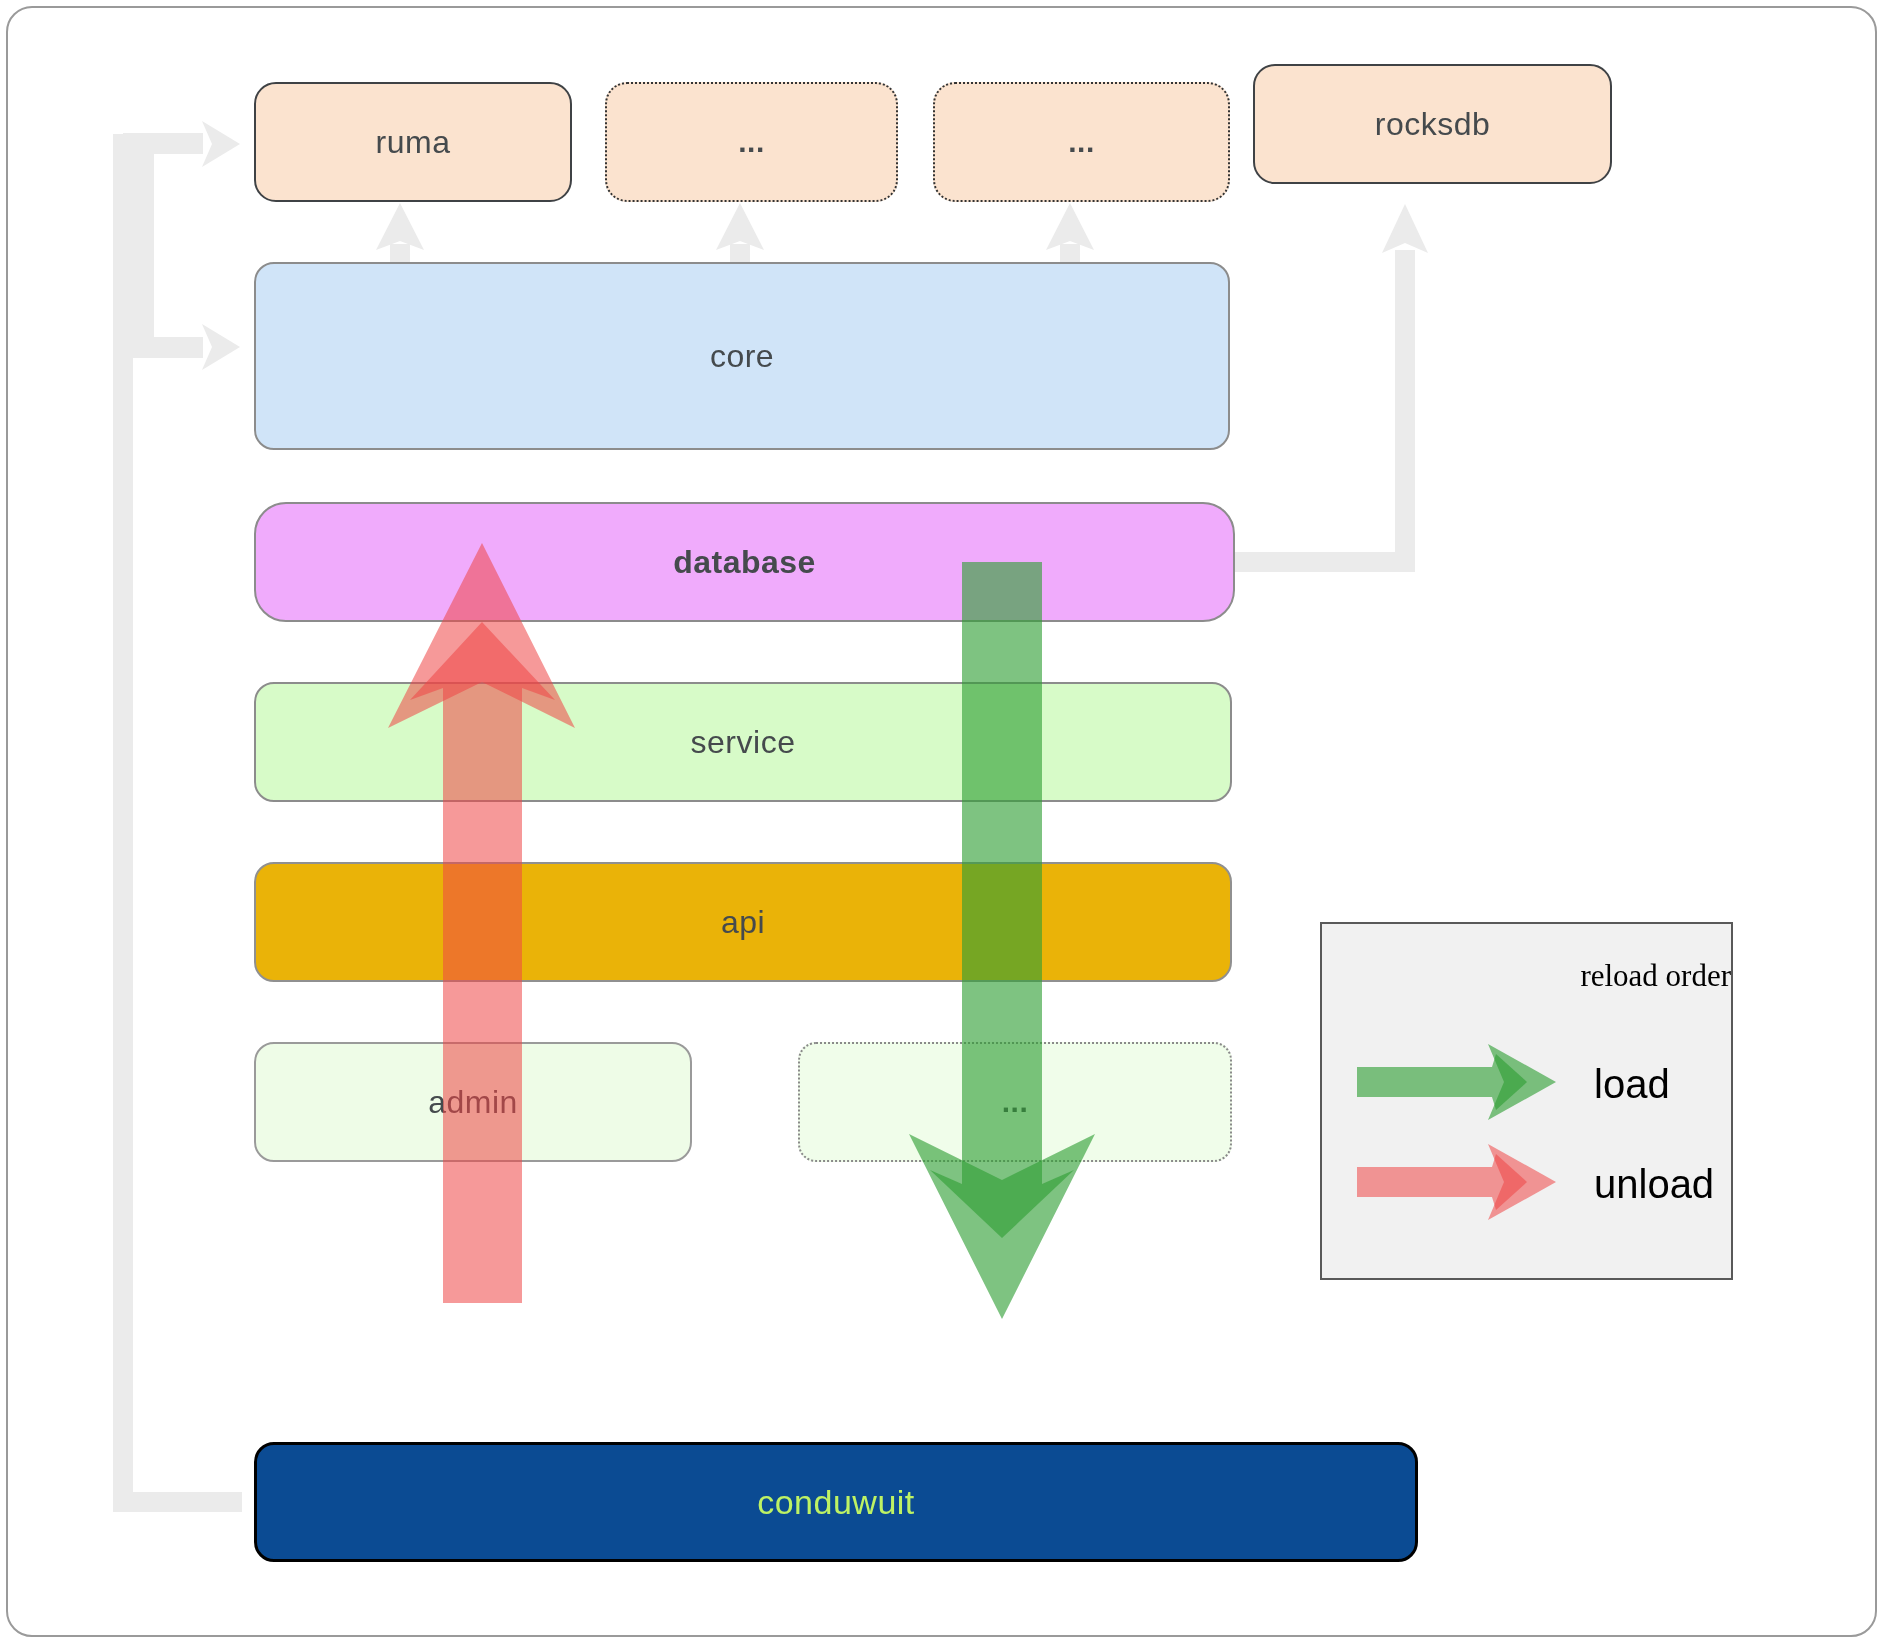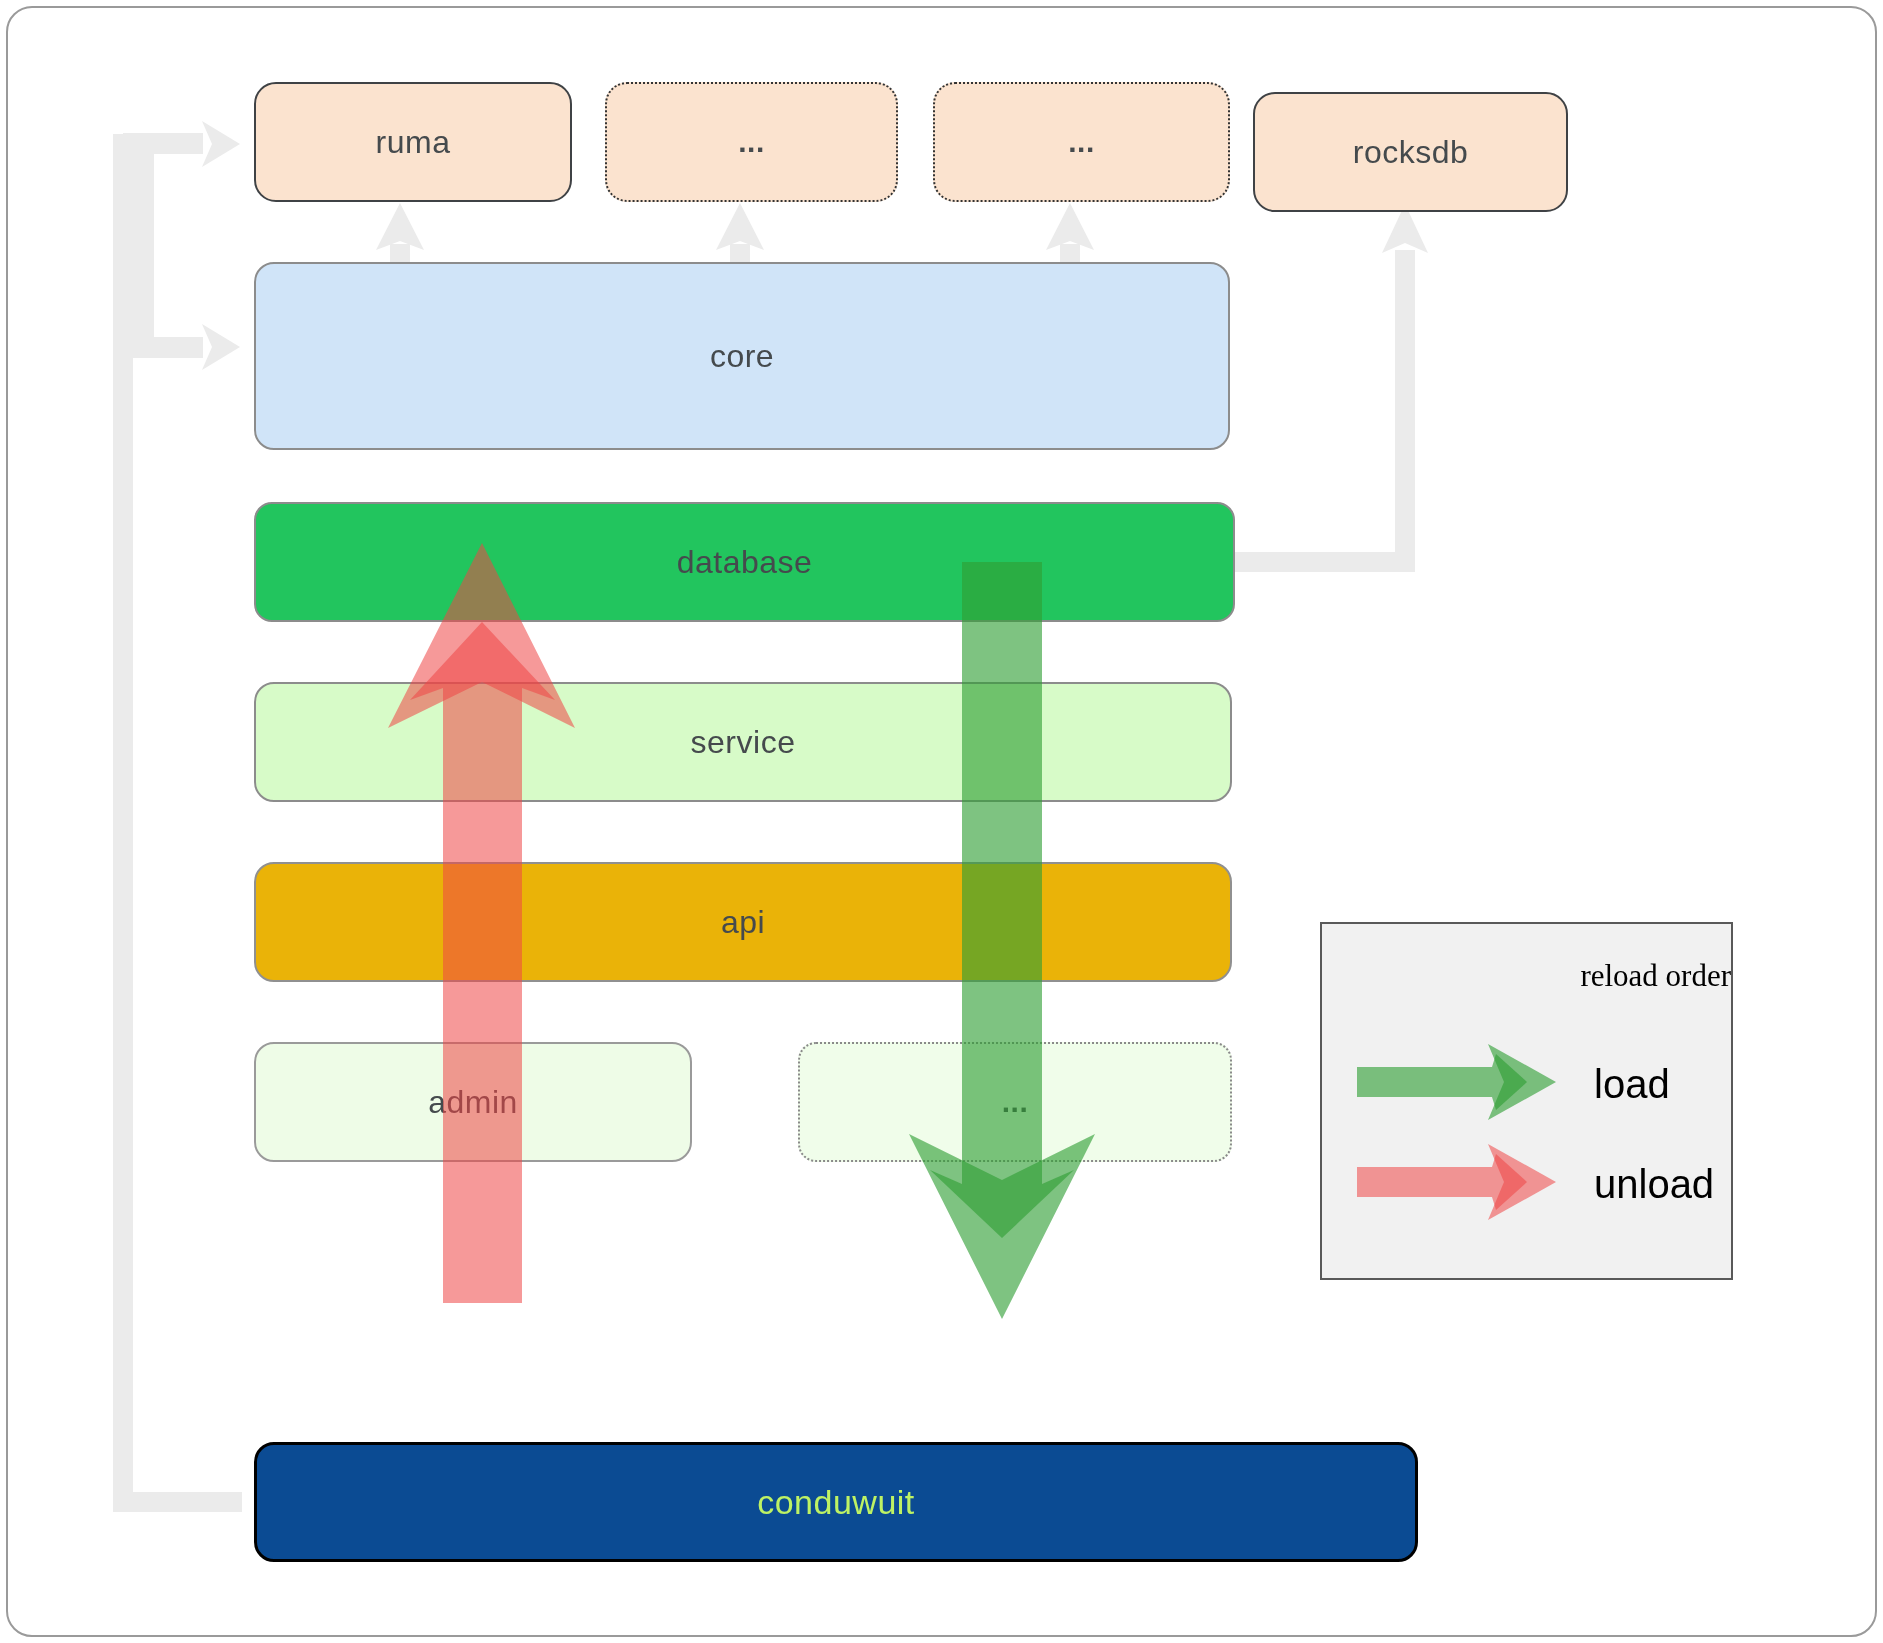--- a/index.html
+++ b/index.html
@@ -21,23 +21,23 @@
     position:absolute;display:flex;align-items:center;justify-content:center;
     box-sizing:border-box;z-index:3;
     font-size:32px;color:#454a4d;letter-spacing:0.5px;margin-left:12px;
   }
   .peach{background:#fbe3cf;border:2.5px solid #3f4245;border-radius:22px;}
   .peach-dotted{background:#fbe3cf;border:2.5px dotted #333333;border-radius:22px;}
   .dots-label{font-weight:bold;font-size:30px;}
   #box-ruma{left:242px;top:82px;width:318px;height:120px;}
   #box-ellipsis-top-1{left:593px;top:82px;width:293px;height:120px;}
   #box-ellipsis-top-2{left:921px;top:82px;width:297px;height:120px;}
-  #box-rocksdb{left:1241px;top:92px;width:315px;height:120px;}
+  #box-rocksdb{left:1241px;top:64px;width:359px;height:120px;}
   #box-core{left:242px;top:262px;width:976px;height:188px;background:#d0e4f8;border:2.5px solid #8c8c8c;border-radius:20px;}
-  #box-database{left:242px;top:502px;width:981px;height:120px;background:#22c55e;border:2.5px solid #8c8c8c;border-radius:18px;}
+  #box-database{left:242px;top:502px;width:981px;height:120px;background:#f0abfc;border:2.5px solid #8c8c8c;border-radius:32px;font-weight:bold;}
   #box-service{left:242px;top:682px;width:978px;height:120px;background:#d7fbc8;border:2px solid #8c8c8c;border-radius:20px;}
   #box-api{left:242px;top:862px;width:978px;height:120px;background:#eab308;border:2px solid #909090;border-radius:20px;}
   #box-admin{left:242px;top:1042px;width:438px;height:120px;background:#eefce7;border:2px solid #9a9a9a;border-radius:20px;}
   #box-ellipsis-mid{left:786px;top:1042px;width:434px;height:120px;background:#f0fdea;border:2px dotted #8a8a8a;border-radius:18px;}
   #box-router{left:242px;top:1222px;width:978px;height:120px;background:#ffffff;border:2px solid #9a9a9a;border-radius:20px;}
   #box-conduwuit{left:242px;top:1442px;width:1164px;height:120px;background:#0b4b93;border:3px solid #000000;border-radius:20px;color:#bef264;font-size:34px;}
   #legend{
     position:absolute;left:1320px;top:922px;width:413px;height:358px;
     background:#f1f1f1;border:2.5px solid #595959;box-sizing:border-box;z-index:3;
   }

